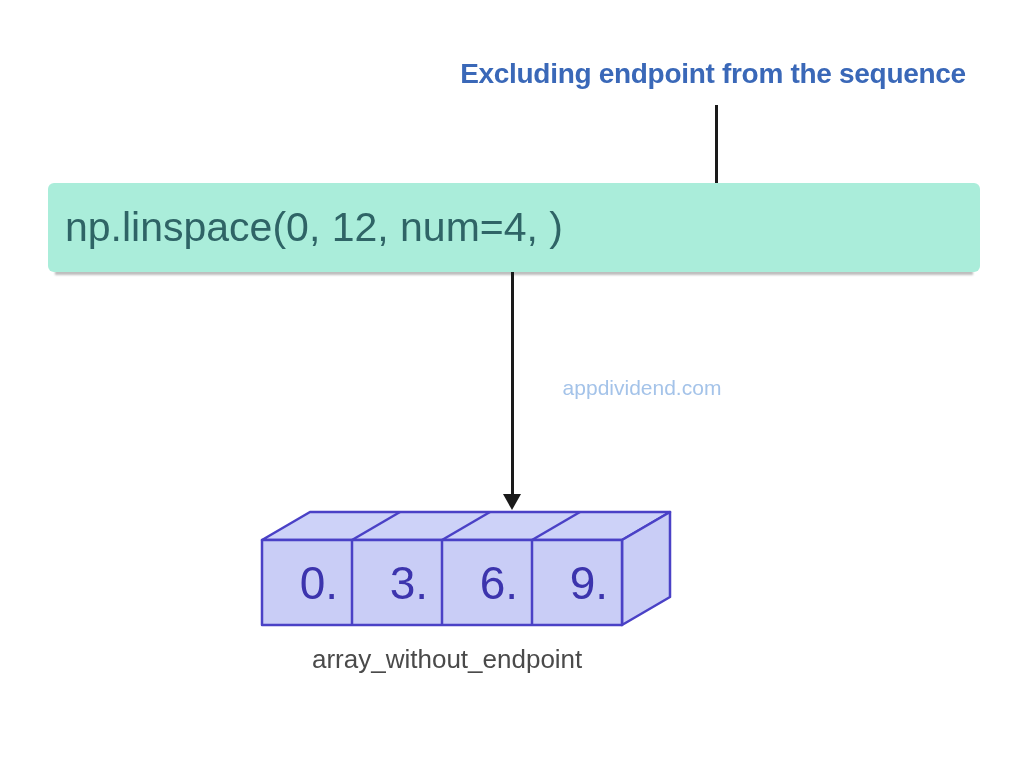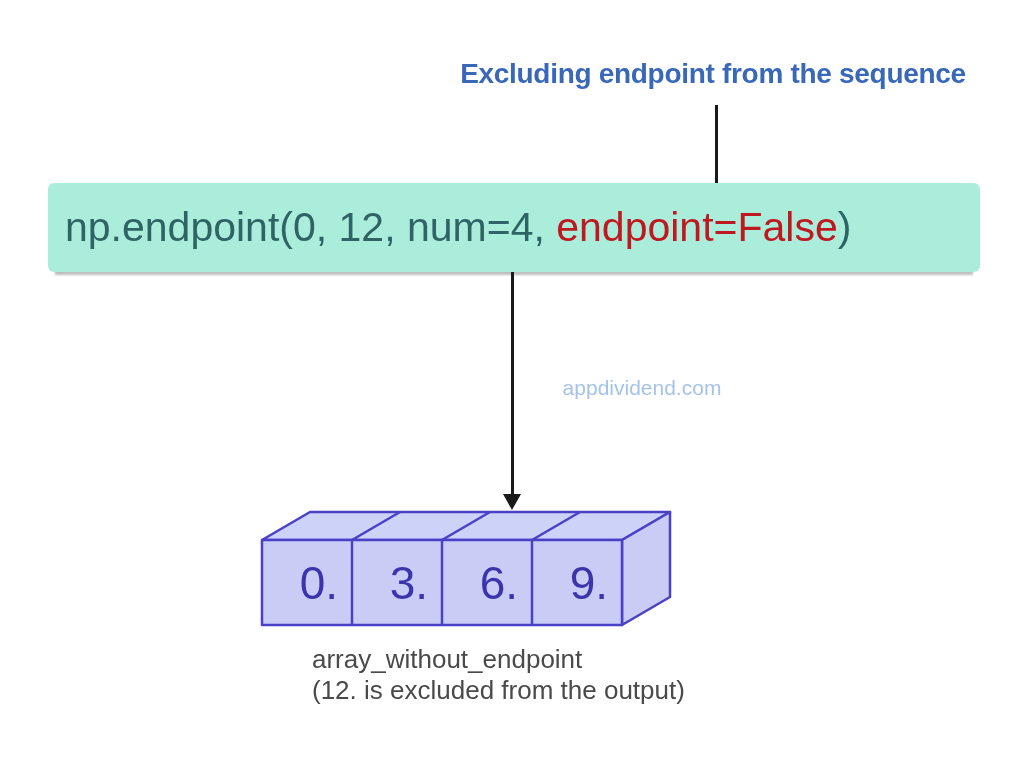--- a/index.html
+++ b/index.html
@@ -104,22 +104,21 @@
 <body>
 
 <div class="canvas">
 
   <div class="title">Excluding endpoint from the sequence</div>
 
   <div class="arrow-line arrow1-line"></div>
   <div class="arrow-head arrow1-head"></div>
 
   <div class="code-block">
-    <span class="code-text">np.endpoint(0, 12, num=4, </span>
-    <span class="code-highlight">endpoint=False</span>
+    <span class="code-text">np.linspace(0, 12, num=4, </span>
     <span class="code-text">)</span>
   </div>
 
   <div class="arrow-line arrow2-line"></div>
   <div class="arrow-head arrow2-head"></div>
 
   <div class="watermark">appdividend.com</div>
 
   <svg class="array-svg" viewBox="0 0 440 140" xmlns="http://www.w3.org/2000/svg">
     <g stroke="#4a41c6" stroke-width="2.5" stroke-linejoin="round">
@@ -142,16 +141,15 @@
 
   <div class="array-cells">
     <div class="array-cell">0.</div>
     <div class="array-cell">3.</div>
     <div class="array-cell">6.</div>
     <div class="array-cell">9.</div>
   </div>
 
   <div class="caption">
     <div>array_without_endpoint</div>
-    <div>(12. is excluded from the output)</div>
   </div>
 
 </div>
 
 </body></html>

